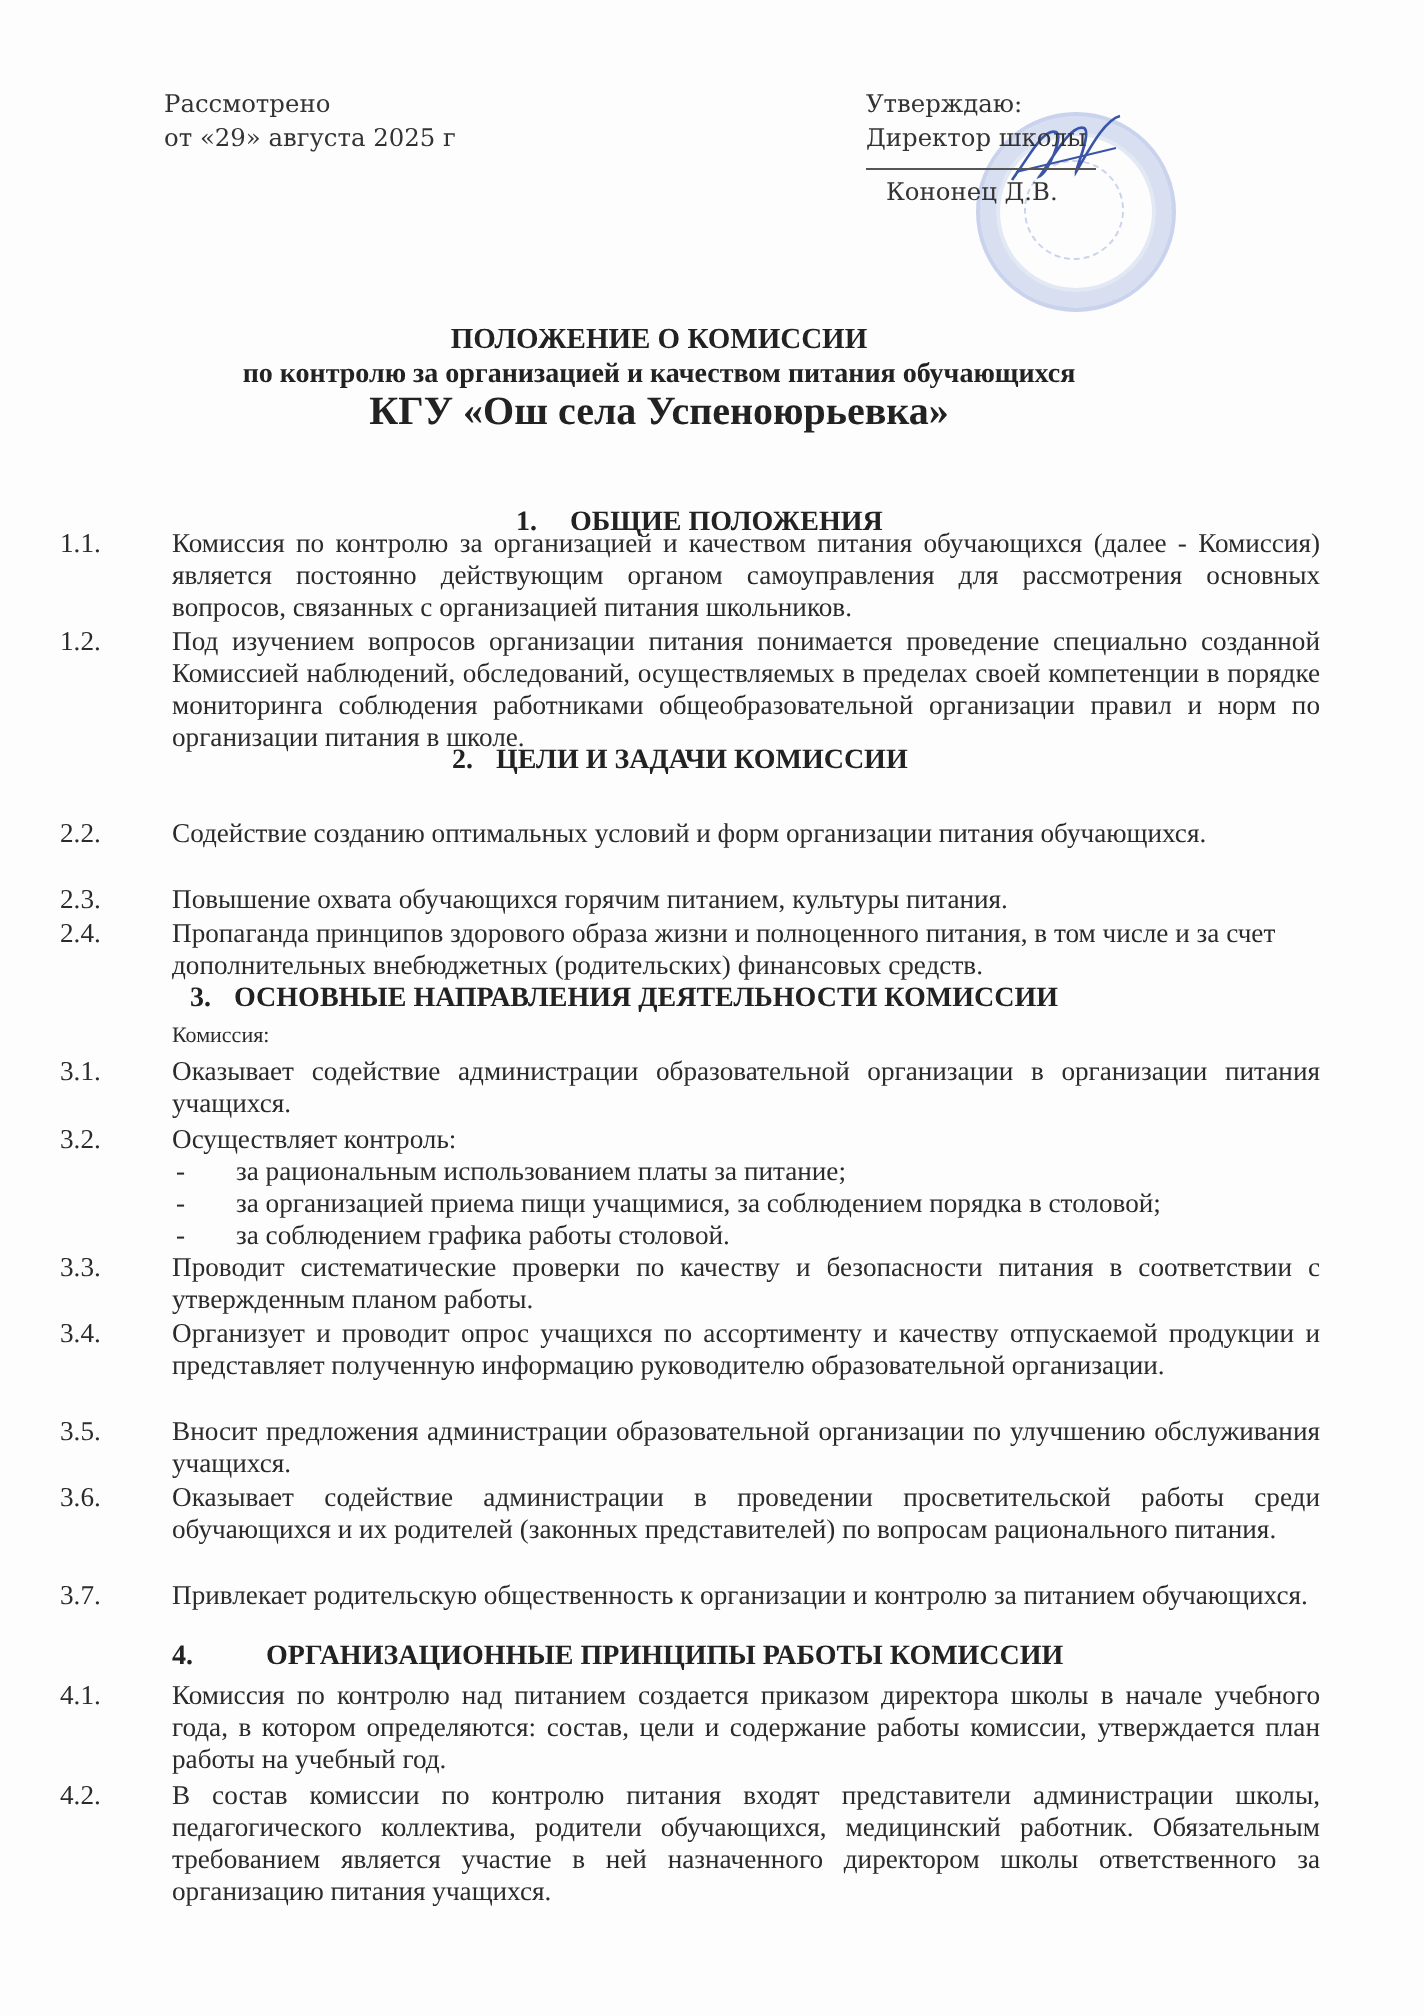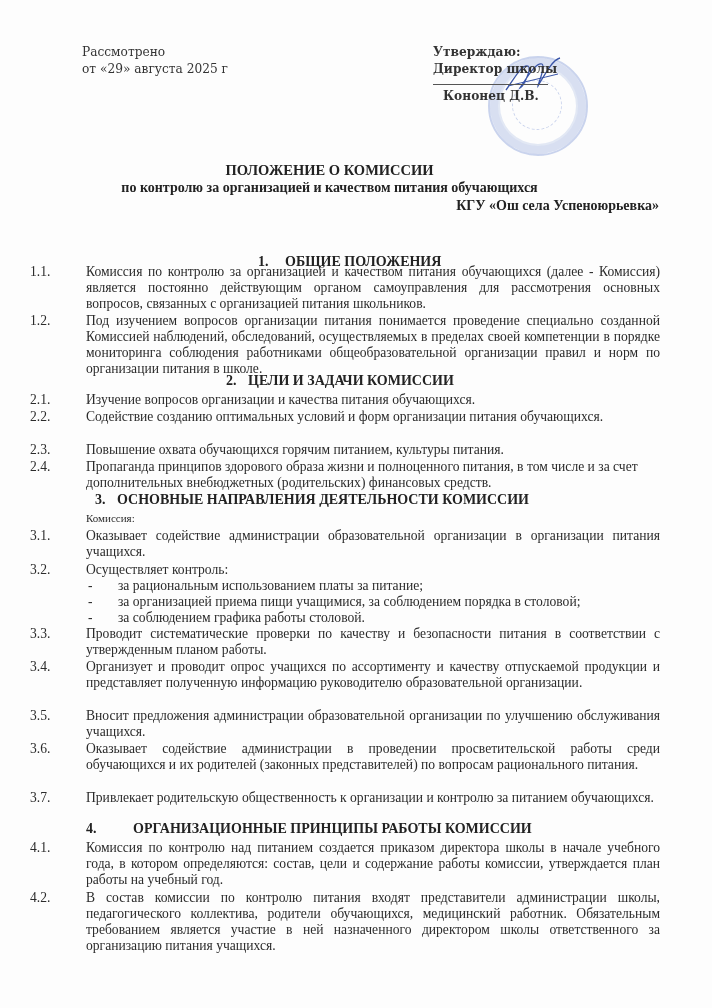--- a/index.html
+++ b/index.html
@@ -15,21 +15,20 @@
     
     .reviewed {
       position: absolute; left: 82px; top: 44px;
       font-family: "DejaVu Serif", serif; font-size: 12.2px; line-height: 17px;
       color: #333;
     }
     .approve {
       position: absolute; left: 433px; top: 44px;
       font-family: "DejaVu Serif", serif; font-size: 12.2px; line-height: 17px;
       color: #333;
-      font-weight: bold;
     }
     .approve .sigline {
       display: block; width: 115px; border-bottom: 1px solid #555;
       margin-top: 6px; margin-bottom: 3px; height: 0;
     }
     .approve .name { padding-left: 10px; }
     .stamp {
       position: absolute; left: 488px; top: 56px; width: 96px; height: 96px;
       border-radius: 50%;
       border: 2px solid rgba(90,120,200,0.35);
@@ -44,21 +43,21 @@
       position: absolute; left: 498px; top: 56px; width: 70px; height: 40px;
     }
 
     
     .title-block {
       position: absolute; left: 0; top: 161px; width: 659px; text-align: center;
       font-family: "Liberation Serif", serif; font-weight: bold; color: #222;
     }
     .title-block .t1 { font-size: 14.5px; line-height: 18px; }
     .title-block .t2 { font-size: 14px; line-height: 18px; }
-    .title-block .t3 { font-size: 14px; line-height: 18px; text-align: right; }
+    .title-block .t3 { font-size: 20px; line-height: 18px; }
 
     .sec-heading {
       position: absolute; font-weight: bold; font-size: 14px; color: #222;
       font-family: "Liberation Serif", serif; white-space: nowrap;
     }
     .sec-heading .num { display: inline-block; }
 
     .item {
       position: absolute; left: 30px; width: 630px;
       font-size: 13.6px; line-height: 15.9px; color: #2b2b2b;
@@ -120,24 +119,20 @@
   </div>
   <div class="item" style="top:313px;">
     <span class="num">1.2.</span>
     <div class="txt">Под изучением вопросов организации питания понимается проведение специально созданной Комиссией наблюдений, обследований, осуществляемых в пределах своей компетенции в порядке мониторинга соблюдения работниками общеобразовательной организации правил и норм по организации питания в школе.</div>
   </div>
 
   <div class="sec-heading" style="left:226px; top:373px;">
     <span class="num" style="width:22px;">2.</span><span>ЦЕЛИ И ЗАДАЧИ КОМИССИИ</span>
   </div>
 
-  <div class="item" style="top:392px;">
-    <span class="num">2.1.</span>
-    <div class="txt left">Изучение вопросов организации и качества питания обучающихся.</div>
-  </div>
   <div class="item" style="top:409px;">
     <span class="num">2.2.</span>
     <div class="txt">Содействие созданию оптимальных условий и форм организации питания обучающихся.</div>
   </div>
   <div class="item" style="top:442px;">
     <span class="num">2.3.</span>
     <div class="txt left">Повышение охвата обучающихся горячим питанием, культуры питания.</div>
   </div>
   <div class="item" style="top:459px;">
     <span class="num">2.4.</span>

